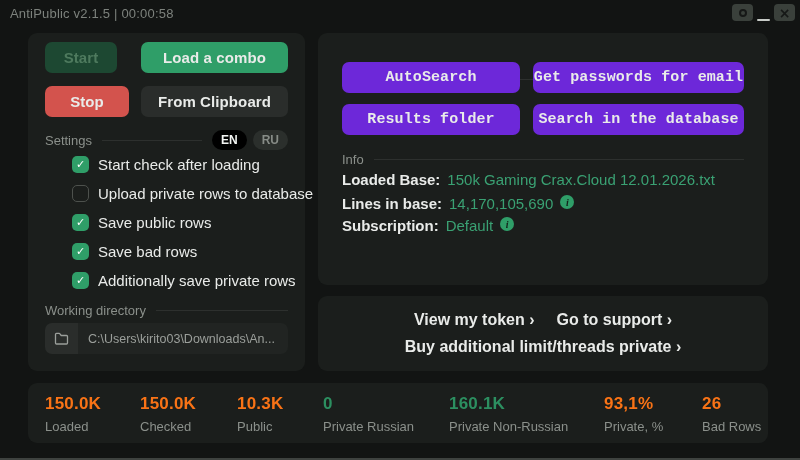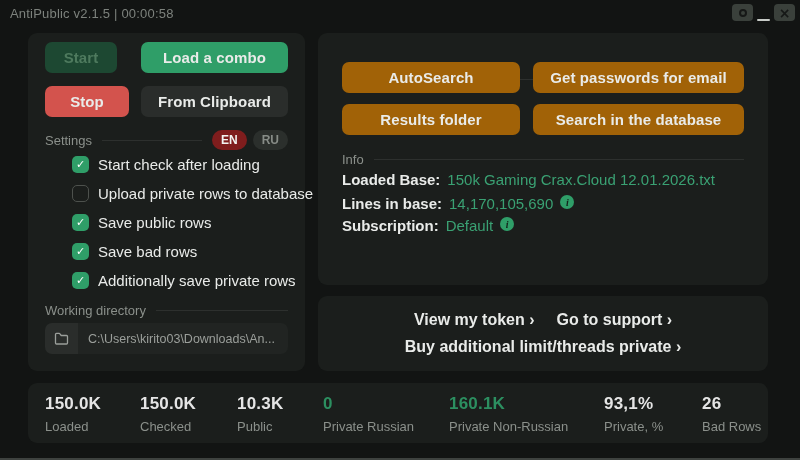--- a/index.html
+++ b/index.html
@@ -71,21 +71,21 @@
     position: absolute; display: flex; align-items: center; gap: 10px;
     font-size: 13px; color: #8b908b;
   }
   .sec-head .hline { flex: 1; height: 1px; background: #2d302e; }
 
   .head-settings { left: 17px; top: 97px; width: 243px; }
   .lang-pill {
     font-size: 12px; font-weight: 700; padding: 3px 9px; border-radius: 11px;
     cursor: pointer;
   }
-  .lang-en { background: #7f1d1d; color: #f2f4f2; text-align: center; }
+  .lang-en { background: #000000; color: #f2f4f2; text-align: center; }
   .lang-ru { background: #2b2f2c; color: #878c87; margin-left: -4px; }
 
   
   .check-row {
     position: absolute; left: 17px; width: 243px; height: 20px;
     display: flex; align-items: center; gap: 9px; cursor: pointer; margin-left: 27px;
   }
   .checkbox {
     width: 17px; height: 17px; border-radius: 5px; flex: 0 0 auto;
     display: flex; align-items: center; justify-content: center;
@@ -109,21 +109,21 @@
     align-items: center; justify-content: center; cursor: pointer; flex: 0 0 auto;
   }
   .dir-path {
     flex: 1; background: #212422; display: flex; align-items: center;
     padding-left: 10px; font-size: 12.5px; color: #9b9f9b; white-space: nowrap;
     overflow: hidden;
   }
 
   
   .head-tools { left: 24px; top: 9px; width: 402px; margin-top: 30px; }
-  .tool-btn { background: #a16207; font-weight: 600; }
+  .tool-btn { background: #6d28d9; font-weight: 600; font-family: Liberation Mono, monospace; }
   .tb-1 { left: 24px;  top: 29px;  width: 178px; }
   .tb-2 { left: 215px; top: 29px;  width: 211px; }
   .tb-3 { left: 24px;  top: 71px;  width: 178px; }
   .tb-4 { left: 215px; top: 71px;  width: 211px; }
 
   .head-info { left: 24px; top: 119px; width: 402px; }
 
   .info-row {
     position: absolute; left: 24px; display: flex; align-items: flex-start; gap: 7px;
     font-size: 15px; white-space: nowrap;
@@ -146,21 +146,21 @@
     gap: 9px;
   }
   .links-row { display: flex; gap: 22px; }
   .link-item {
     font-size: 16px; font-weight: 600; color: #e9ebe9; cursor: pointer;
     white-space: nowrap;
   }
 
   
   .stat-item { position: absolute; top: 11px; }
-  .stat-value { font-size: 17px; font-weight: 600; color: #e5e5e5; letter-spacing: 0.2px; }
+  .stat-value { font-size: 17px; font-weight: 600; color: #f97316; letter-spacing: 0.2px; }
   .stat-value[data-color="green"] { color: #2c8f60; }
   .stat-label { margin-top: 5px; font-size: 13px; color: #8b908b; white-space: nowrap; }
   .st-1 { left: 17px; }
   .st-2 { left: 112px; }
   .st-3 { left: 209px; }
   .st-4 { left: 295px; }
   .st-5 { left: 421px; }
   .st-6 { left: 576px; }
   .st-7 { left: 674px; }
 </style>

